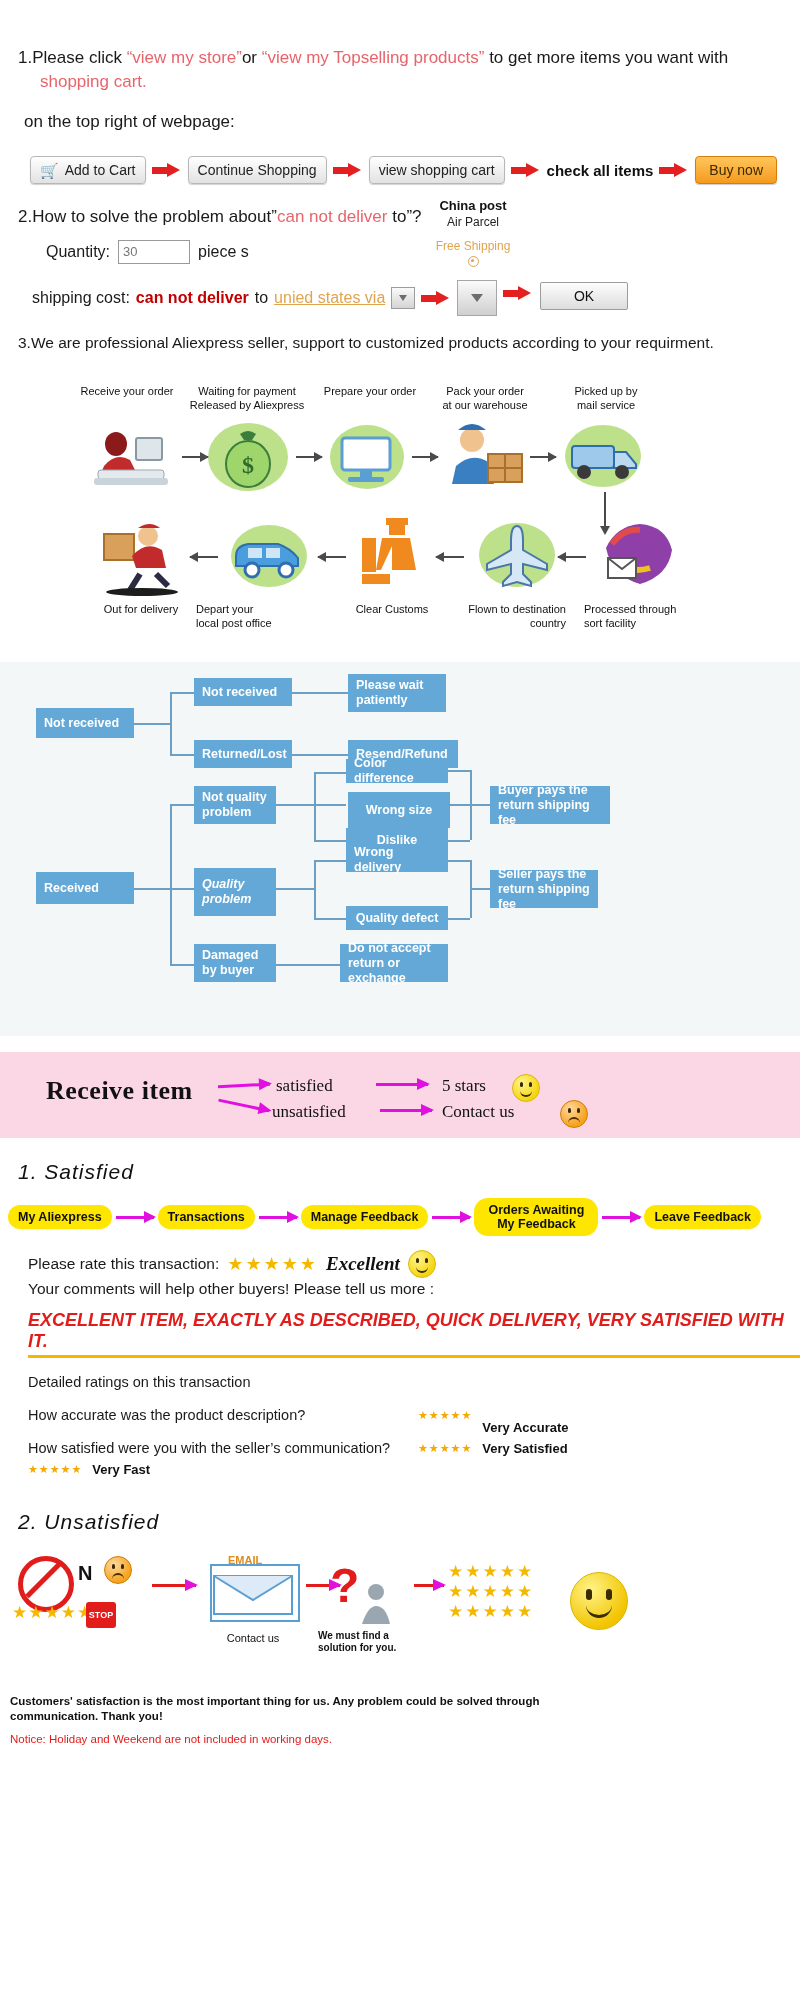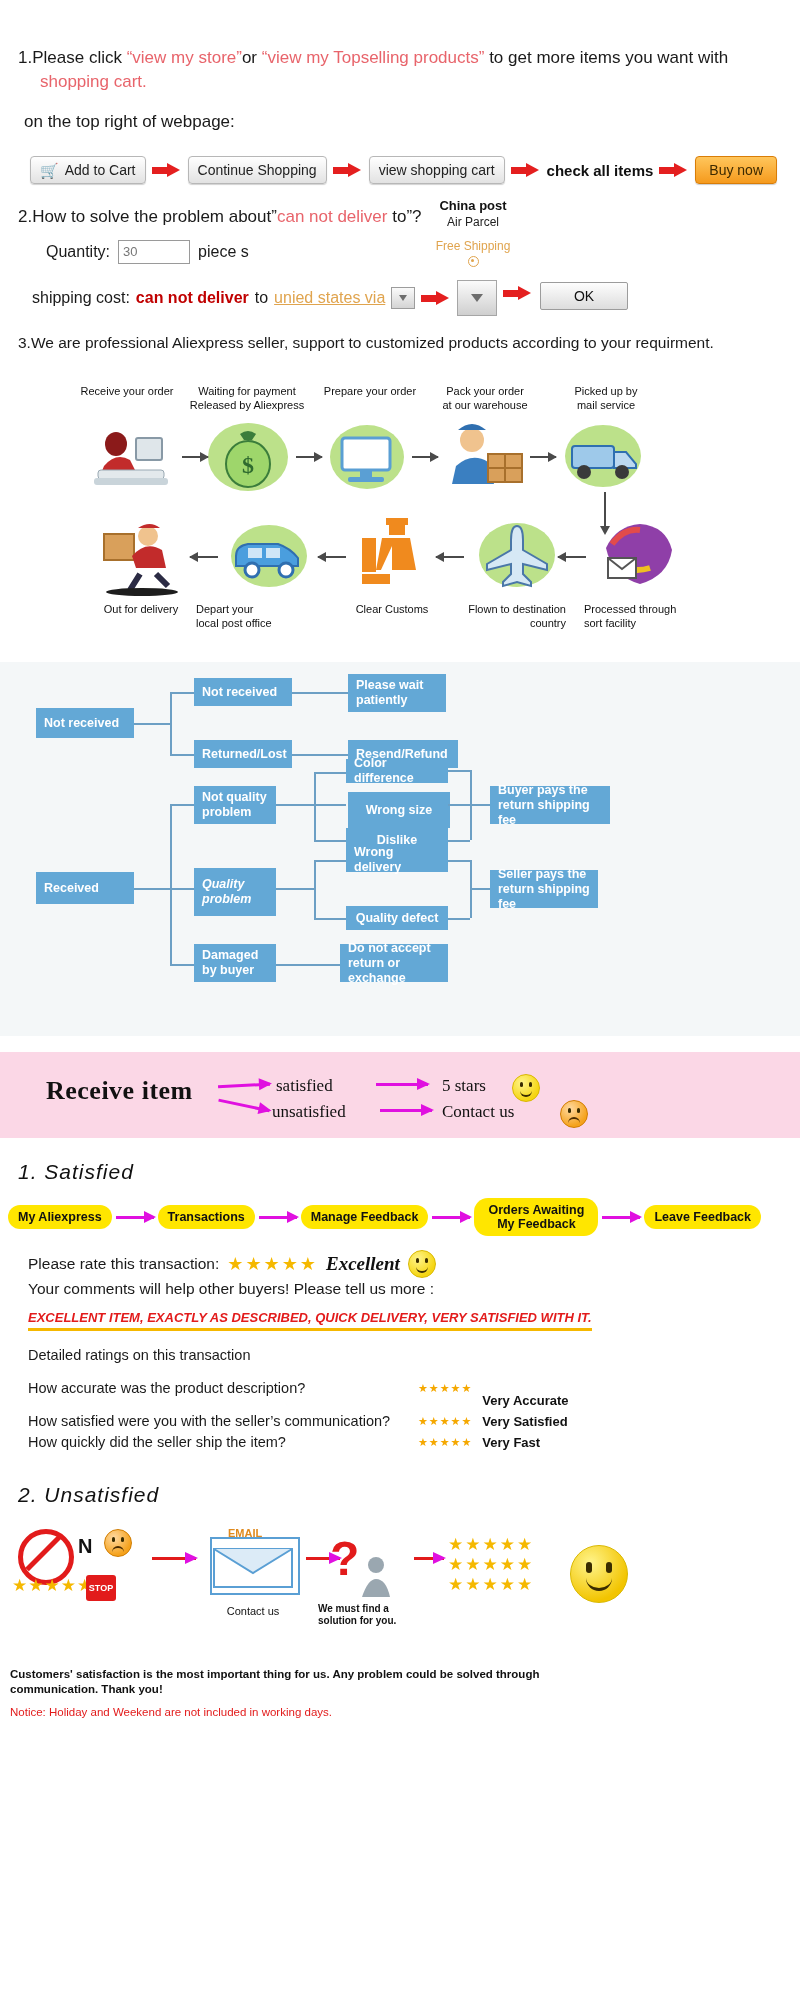--- a/index.html
+++ b/index.html
@@ -153,21 +153,21 @@
   .marrow2{width:38px;height:3px;background:#e010e0;position:relative;margin:0 4px;flex:0 0 auto;}
   .marrow2:after{content:"";position:absolute;right:-2px;top:-5px;width:0;height:0;
     border-top:6.5px solid transparent;border-bottom:6.5px solid transparent;border-left:12px solid #e010e0;}
 
   .rate{margin:14px 0 0 28px;}
   .rate .ln{font-size:15.5px;line-height:22px;display:flex;align-items:center;gap:8px;}
   .stars{color:#f5b800;font-size:18px;letter-spacing:2px;line-height:1;}
   .stars.sm{font-size:11px;letter-spacing:1px;color:#f5a800;}
   .excel{font-family:"Liberation Serif", serif;font-style:italic;font-weight:bold;font-size:19px;color:#111;}
   .comment{
-    color:#e21b1b;font-style:italic;font-weight:bold;font-size:13px;
+    color:#e21b1b;font-style:italic;font-weight:bold;font-size:18px;
     border-bottom:3px solid #f5b800;display:inline-block;padding-bottom:3px;margin-top:10px;
   }
   .dtable{margin-top:14px;}
   .dtable .drow{display:flex;align-items:center;font-size:14.5px;line-height:21px;}
   .dtable .dq{width:390px;}
   .dtable .dv{font-weight:bold;font-size:13px;color:#111;}
 
   
   .unsat{position:relative;height:150px;margin-top:6px;}
   .no-icon{position:absolute;left:18px;top:16px;width:46px;height:46px;border-radius:50%;border:5px solid #e21b1b;}
@@ -510,21 +510,20 @@
         <span class="dq">How accurate was the product description?</span>
         <span class="stars sm">★★★★★</span>
         <span class="dv" style="margin-left:10px;margin-top:24px;">Very Accurate</span>
       </div>
       <div class="drow">
         <span class="dq">How satisfied were you with the seller’s communication?</span>
         <span class="stars sm">★★★★★</span>
         <span class="dv" style="margin-left:10px;">Very Satisfied</span>
       </div>
       <div class="drow">
-        <span class="dq">How quickly did the seller ship the item?</span>
         <span class="stars sm">★★★★★</span>
         <span class="dv" style="margin-left:10px;">Very Fast</span>
       </div>
     </div>
   </div>
 
   <div class="h2" style="margin-top:30px;">2. Unsatisfied</div>
 
   <div class="unsat">
     <div class="no-icon"></div>

